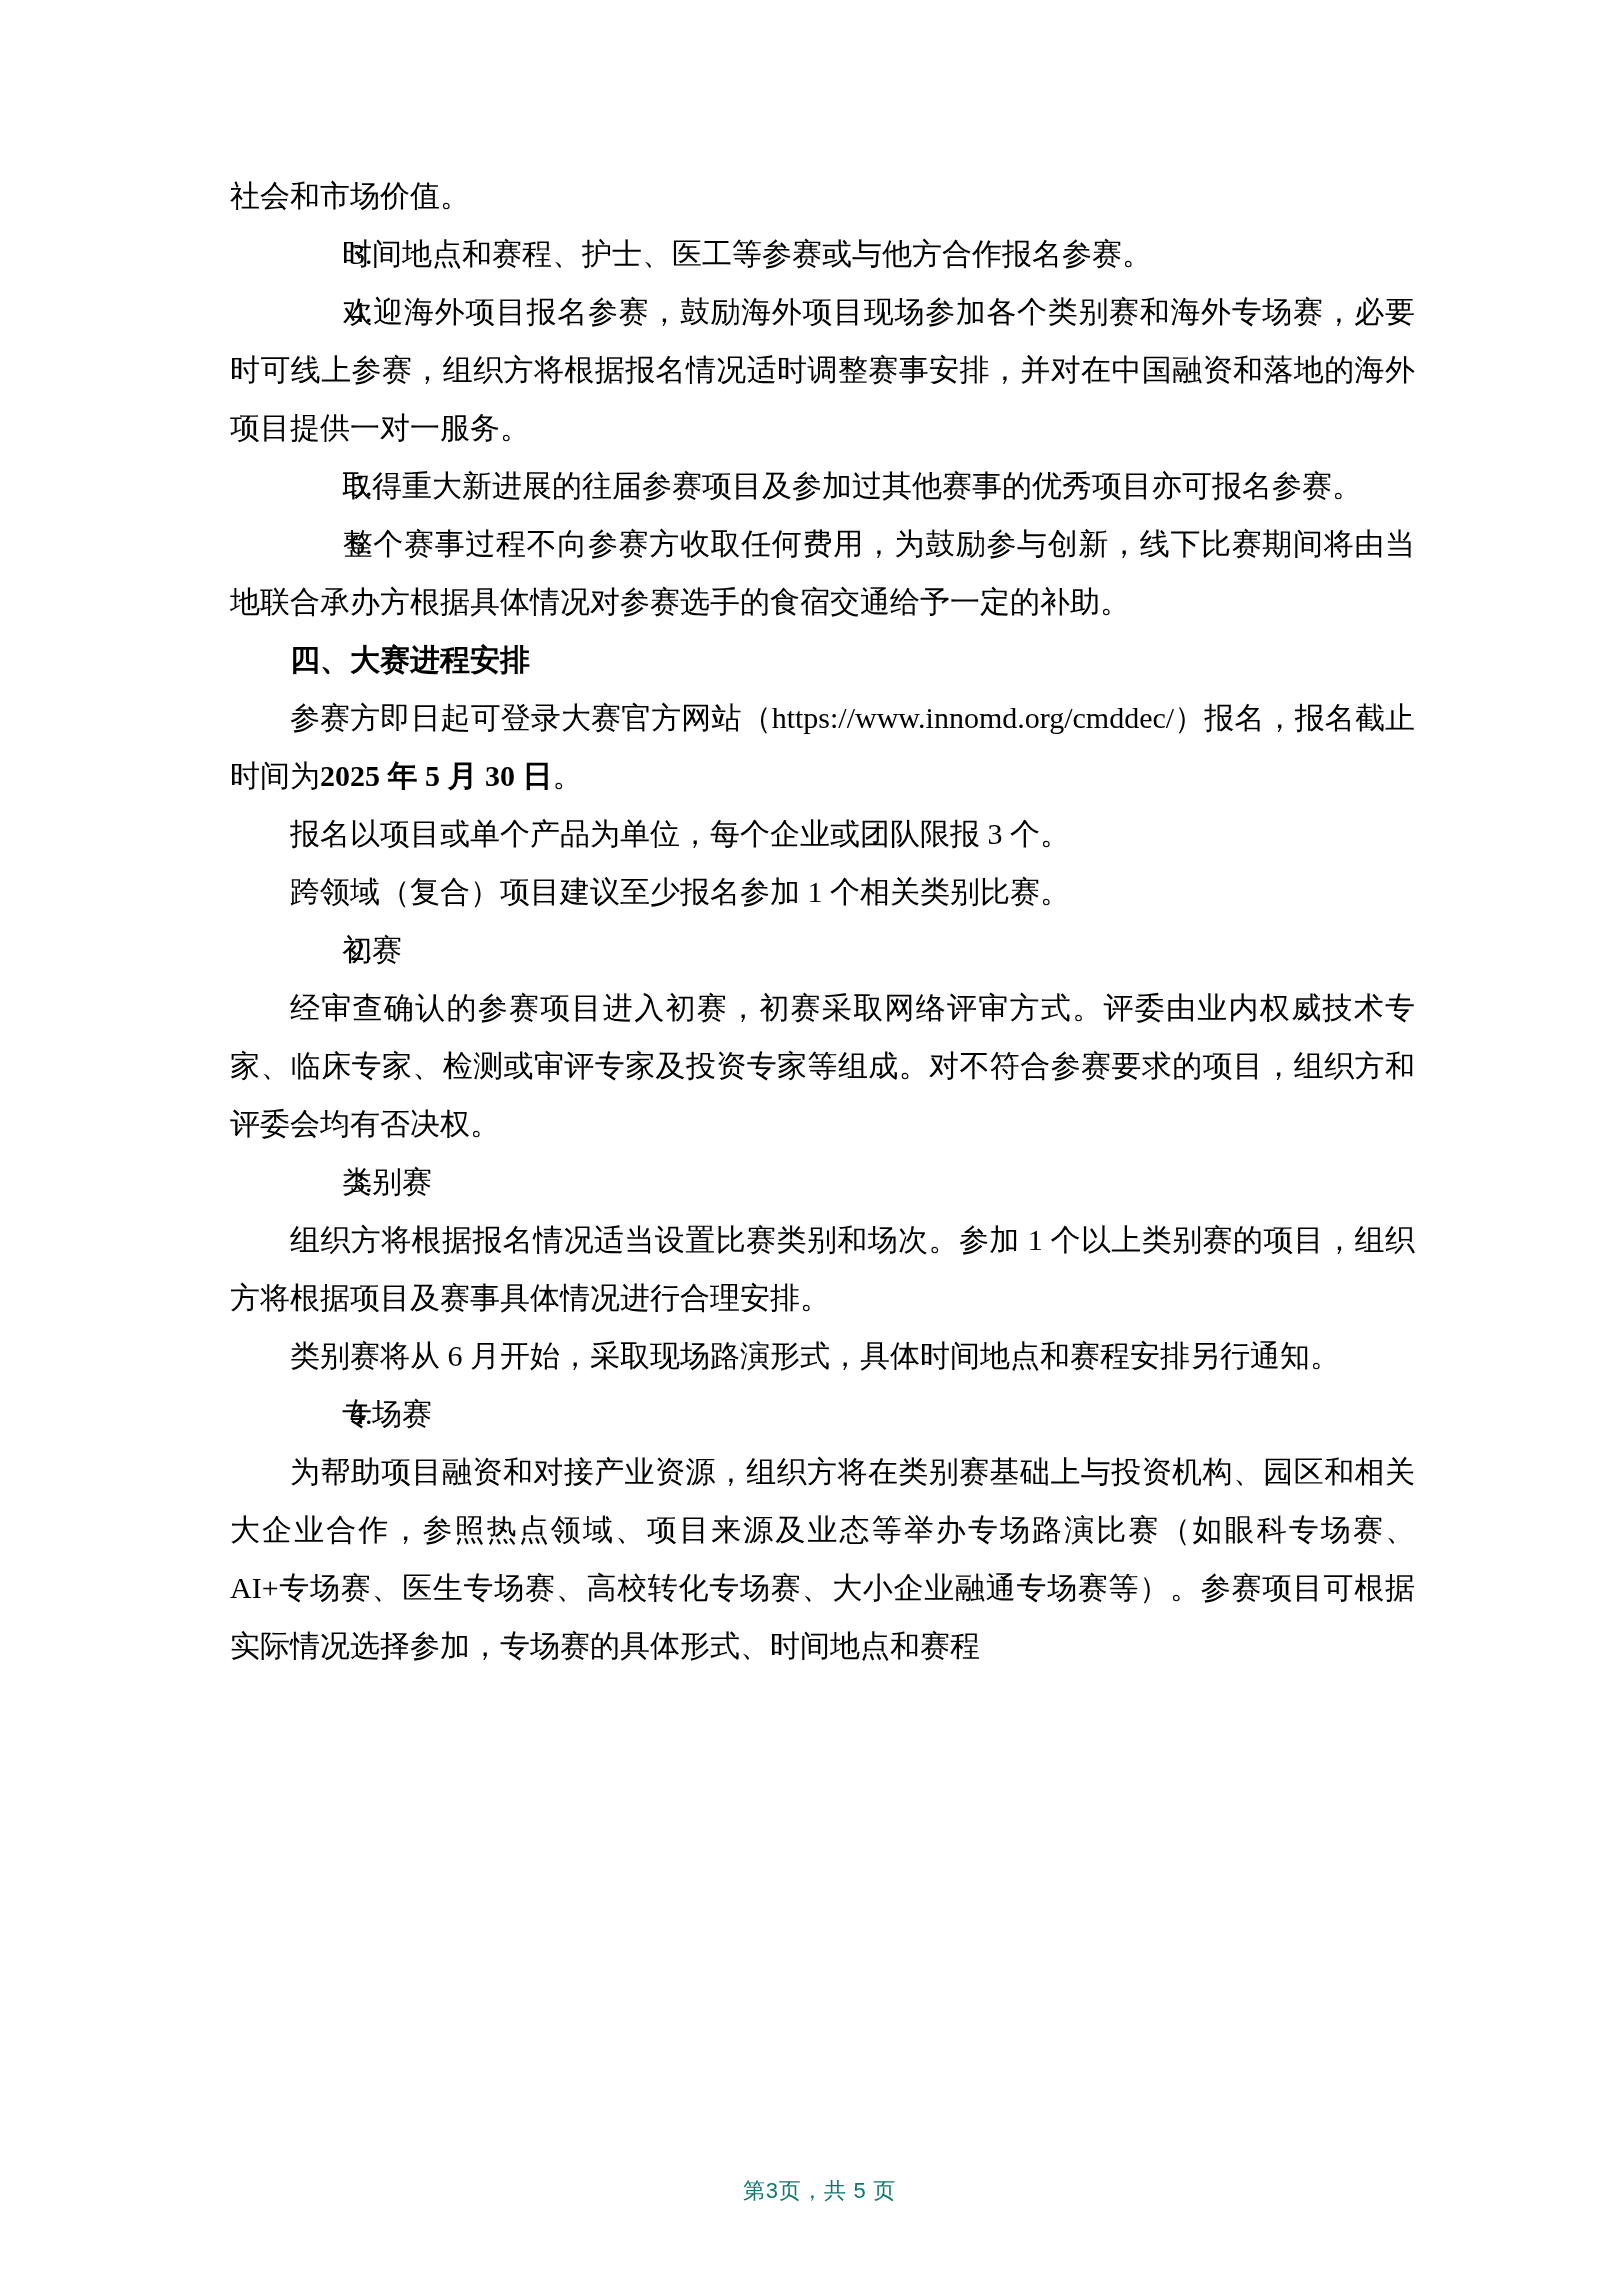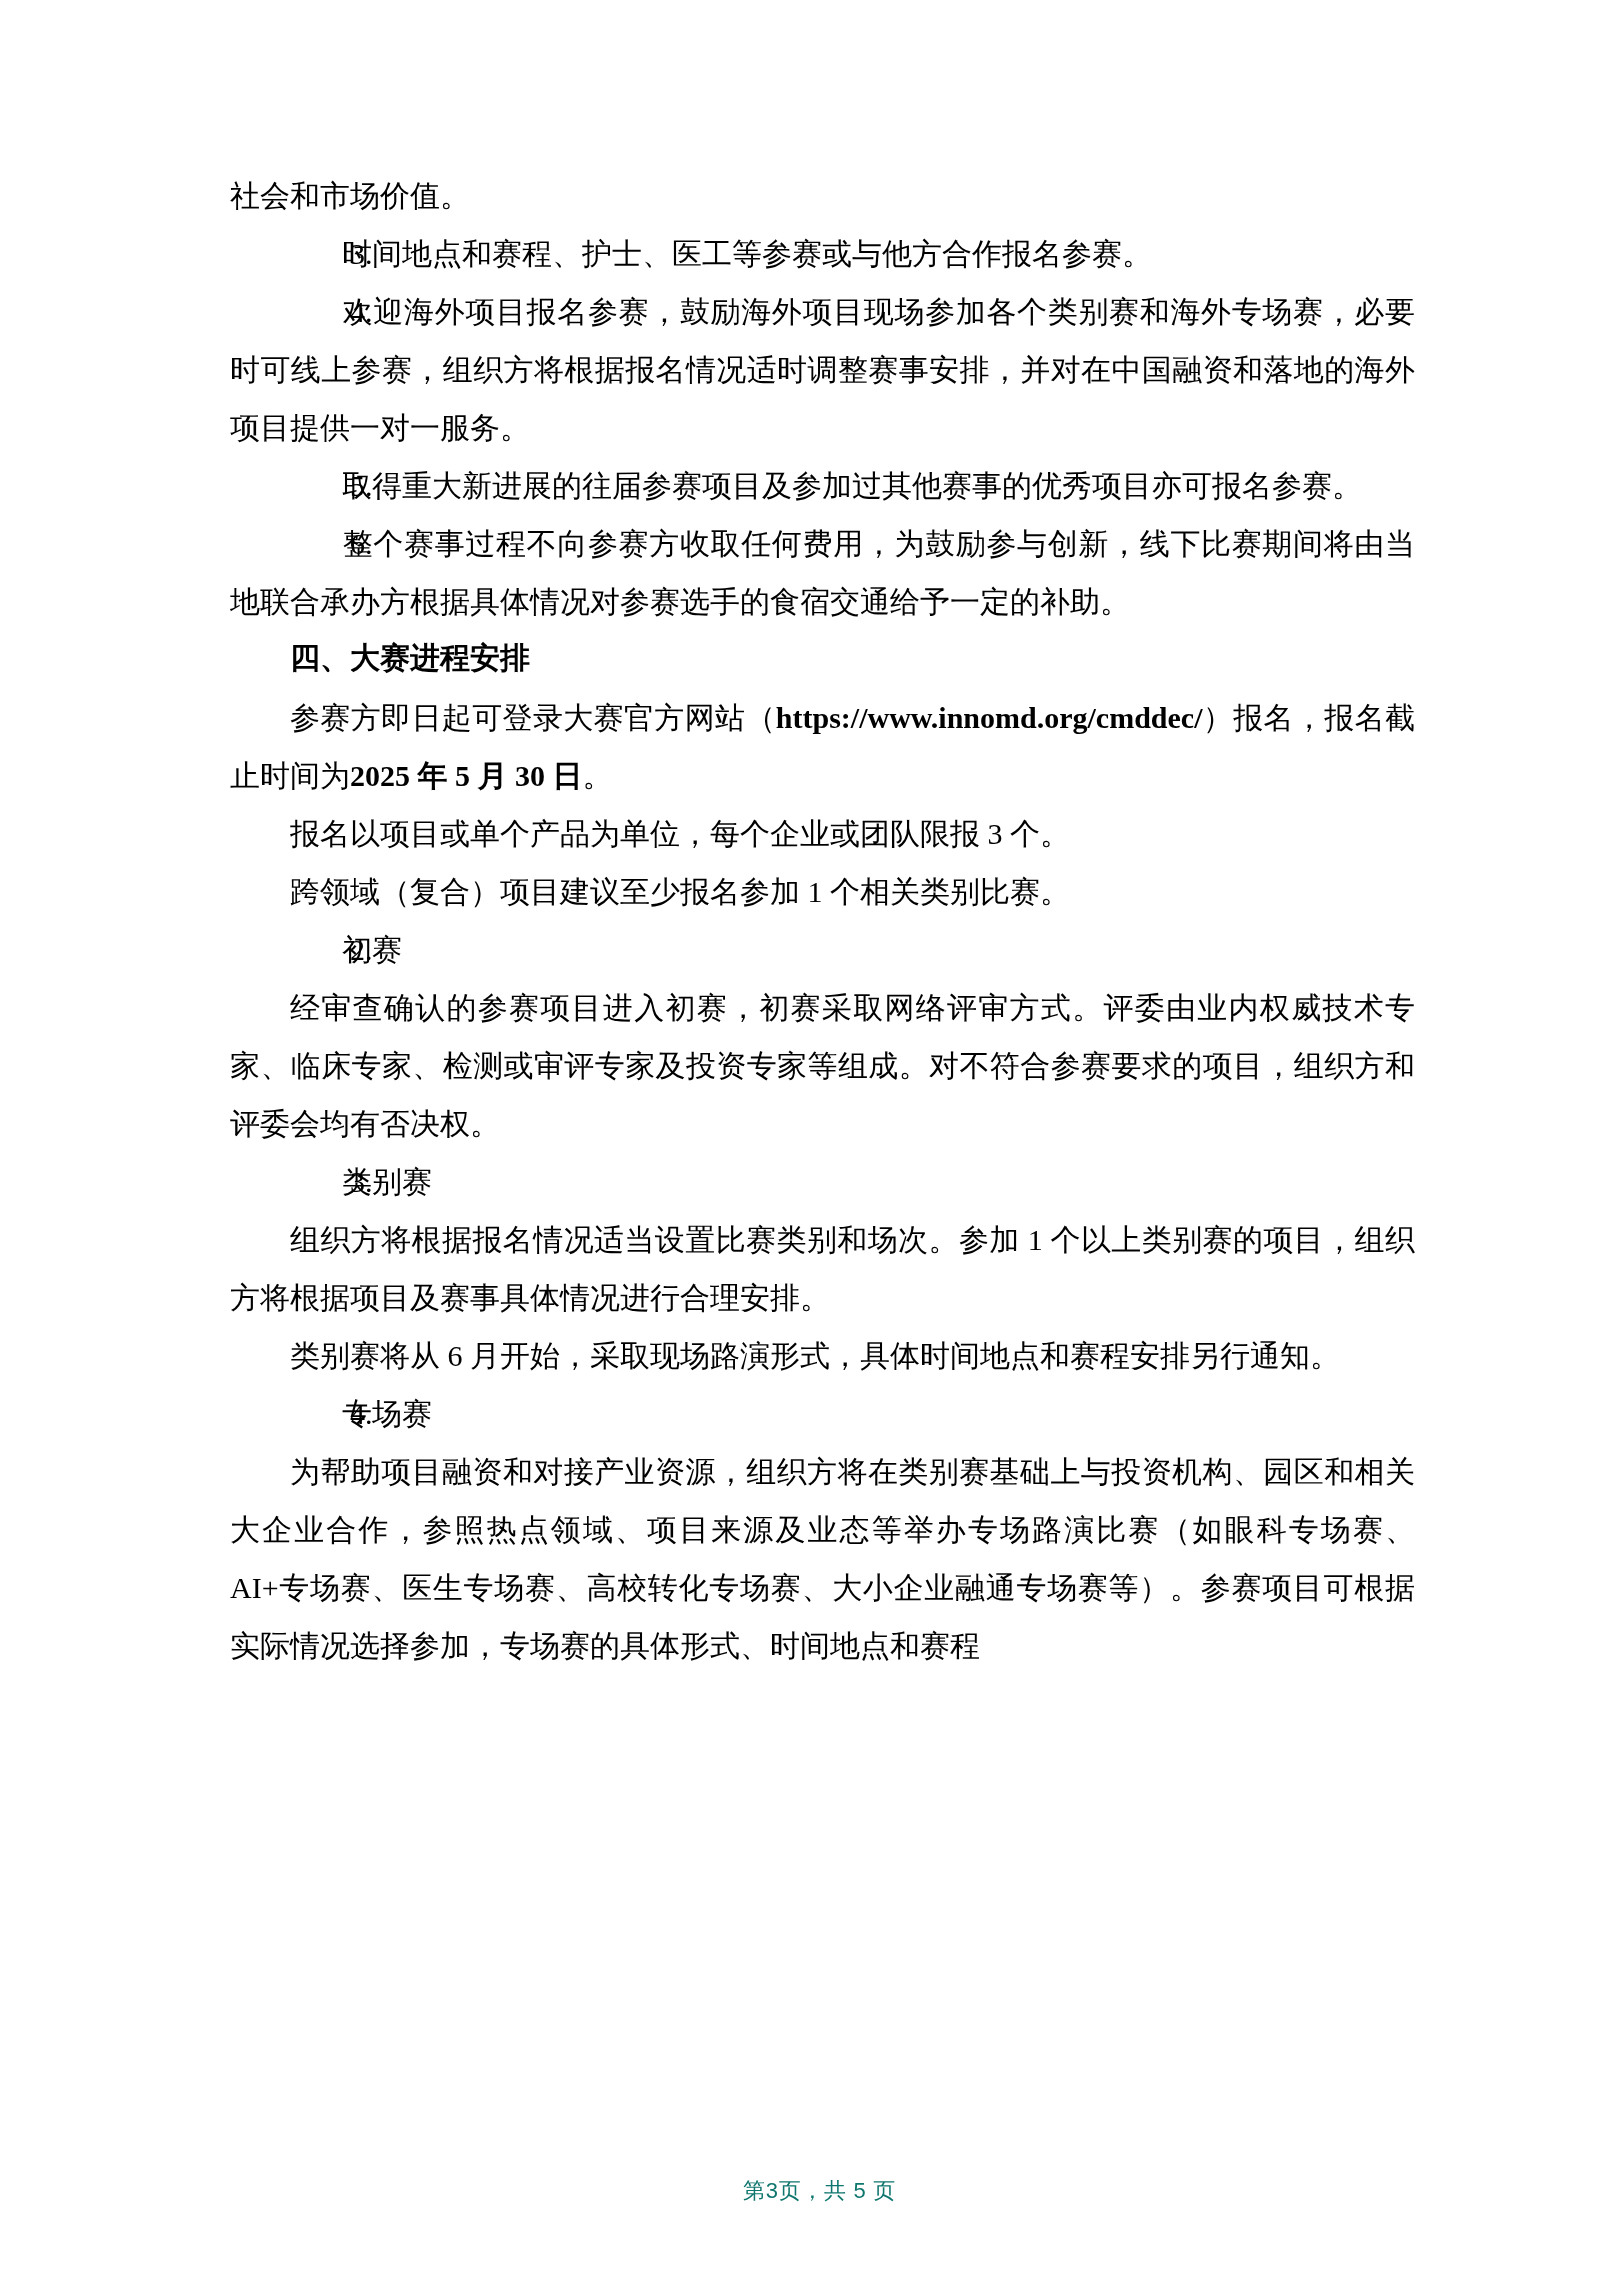--- a/index.html
+++ b/index.html
@@ -39,28 +39,27 @@
   }
   .indent2 {
     text-indent: 60px;
   }
   .indent-list {
     text-indent: 60px;
   }
   .heading {
     font-weight: bold;
     text-indent: 60px;
-    font-family: Liberation Mono, monospace;
+    font-family: Liberation Sans, sans-serif;
   }
   .bold {
     font-weight: bold;
   }
   .latin {
     font-family: "Liberation Serif", "DejaVu Serif", serif;
-    font-weight: bold;
   }
   .listnum {
     display: inline-block;
     width: 52px;
   }
   .footer {
     position: absolute;
     left: 0;
     right: 0;
     bottom: 89px;

